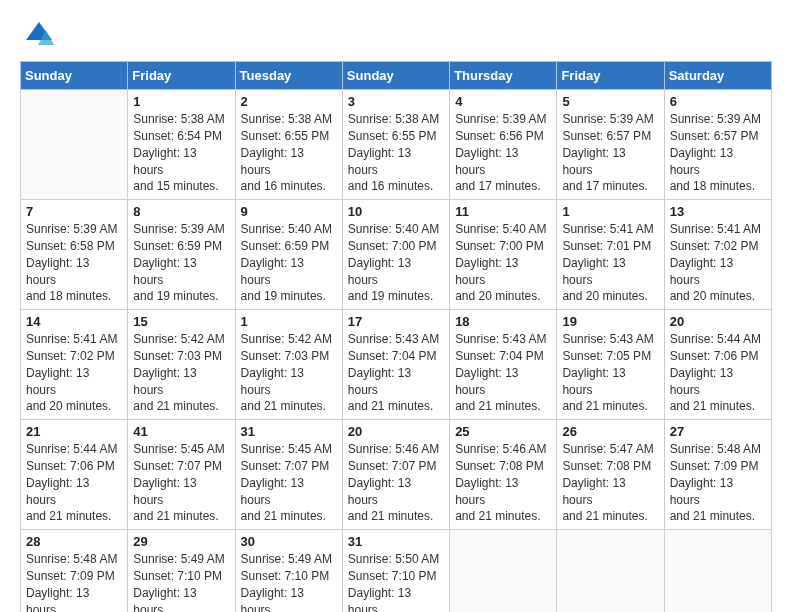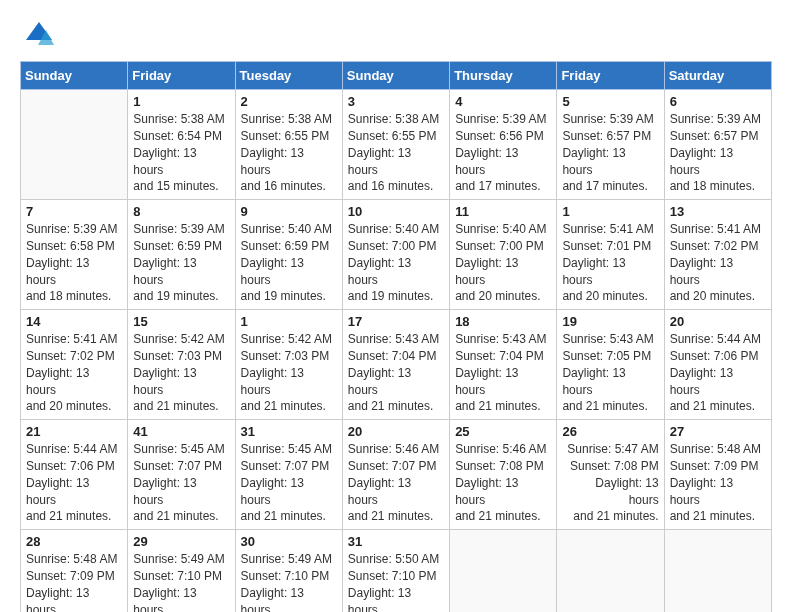--- a/index.html
+++ b/index.html
@@ -296,21 +296,21 @@
         </td>
         <td>
           <span class="day-num">25</span>
           <div class="day-info" style="white-space: pre-line;">Sunrise: 5:46 AM
 Sunset: 7:08 PM
 Daylight: 13 hours
 and 21 minutes.</div>
         </td>
         <td>
           <span class="day-num">26</span>
-          <div class="day-info" style="white-space: pre-line; text-align: right;">Sunrise: 5:47 AM
+          <div class="day-info" style="white-space: pre-line;">Sunrise: 5:47 AM
 Sunset: 7:08 PM
 Daylight: 13 hours
 and 21 minutes.</div>
         </td>
         <td>
           <span class="day-num">27</span>
           <div class="day-info" style="white-space: pre-line;">Sunrise: 5:48 AM
 Sunset: 7:09 PM
 Daylight: 13 hours
 and 21 minutes.</div>

